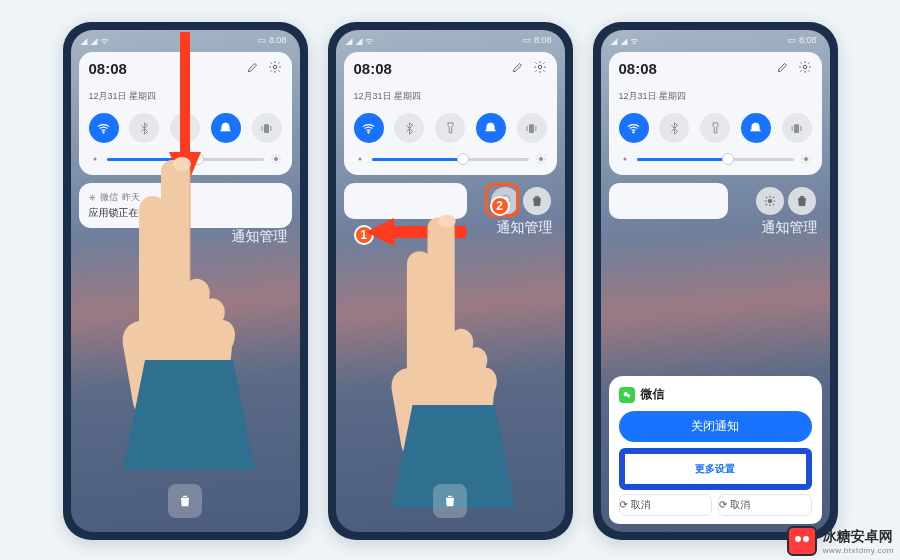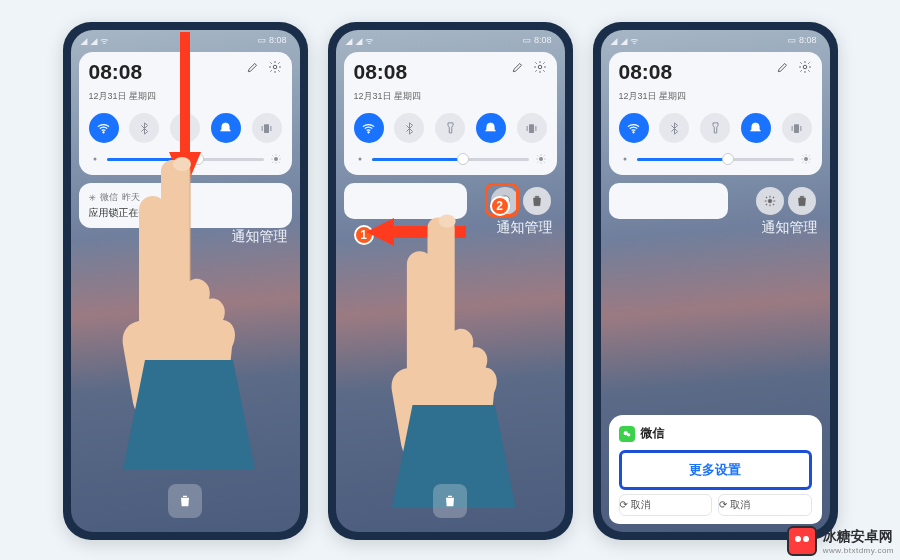--- a/index.html
+++ b/index.html
@@ -44,22 +44,22 @@
     color: #eceff4;
   }
   .statusbar .icons-left span, .statusbar .icons-right span { margin-right: 3px; }
   .panel-top {
     margin: 4px 8px 0;
     background: #f6f7fa;
     border-radius: 14px;
     padding: 8px 10px 10px;
   }
   .row1 { display: flex; justify-content: space-between; align-items: flex-start; }
-  .clock-block .time { font-size: 21px; font-weight: 700; color: #222; }
-  .clock-block .date { font-size: 9px; color: #666; margin-top: 6px; }
+  .clock-block .time { font-size: 15px; font-weight: 700; color: #222; }
+  .clock-block .date { font-size: 9px; color: #666; margin-top: 13px; }
   .top-actions { display: flex; gap: 8px; align-items: center; color: #555; }
   .top-actions svg { width: 14px; height: 14px; stroke: #555; fill: none; stroke-width: 1.6; }
   .toggles { display: flex; justify-content: space-between; margin-top: 10px; }
   .toggle {
     width: 30px; height: 30px; border-radius: 50%;
     display: flex; align-items: center; justify-content: center;
     background: #e5e7ec;
   }
   .toggle.on { background: #1a73ff; }
   .toggle svg { width: 15px; height: 15px; }
@@ -127,22 +127,22 @@
   .sheet-title { display:flex; align-items:center; gap:6px; font-size:12px; font-weight:600; color:#222; margin-bottom:8px;}
   .sheet-title .appicon{width:16px;height:16px;border-radius:4px;background:#3bd14a;display:flex;align-items:center;justify-content:center;}
   .sheet-title .appicon svg{width:10px;height:10px;fill:#fff;}
   .sheet-btn {
     display:block;width:100%;border:none;border-radius:16px;
     padding:7px 0;font-size:12px;margin-bottom:6px;cursor:pointer;
   }
   .sheet-btn.primary{background:#1a73ff;color:#fff;}
   .sheet-btn.light{background:#eef2f8;color:#1a73ff;}
   .sheet-more {
-    border:3px solid #1d4ed8;border-radius:6px;
-    background:#fff;color:#1a73ff;font-size:13px;font-weight:600;
+    border:6px solid #1d4ed8;border-radius:6px;
+    background:#fff;color:#1a73ff;font-size:10px;font-weight:600;
     padding:8px 0;text-align:center;margin-bottom:4px;
   }
   .sheet-foot {display:flex;gap:6px;}
   .sheet-foot .chip{flex:1;font-size:10px;color:#555;background:#fff;border:1px solid #e2e5ea;border-radius:6px;padding:3px 0;text-align:left;}
   
   .hand {
     position:absolute; left:50%; transform:translateX(-50%);
     pointer-events:none;
   }
   
@@ -473,20 +473,21 @@
       <div class="sheet">
         <div class="sheet-title">
           <span class="appicon">
               <svg viewBox="0 0 24 24">
                 <circle cx="9" cy="10" r="5"></circle>
                 <circle cx="16" cy="14" r="4"></circle>
               </svg>
             </span>
           <span>微信</span>
         </div>
+        <button class="sheet-btn primary">关闭通知</button>
         <div class="sheet-more">更多设置</div>
         <div class="sheet-foot">
           <div class="chip">⟳ <span>取消</span></div>
           <div class="chip">⟳ <span>取消</span></div>
         </div>
       </div>
     </div>
   </div>
 
 </div>

